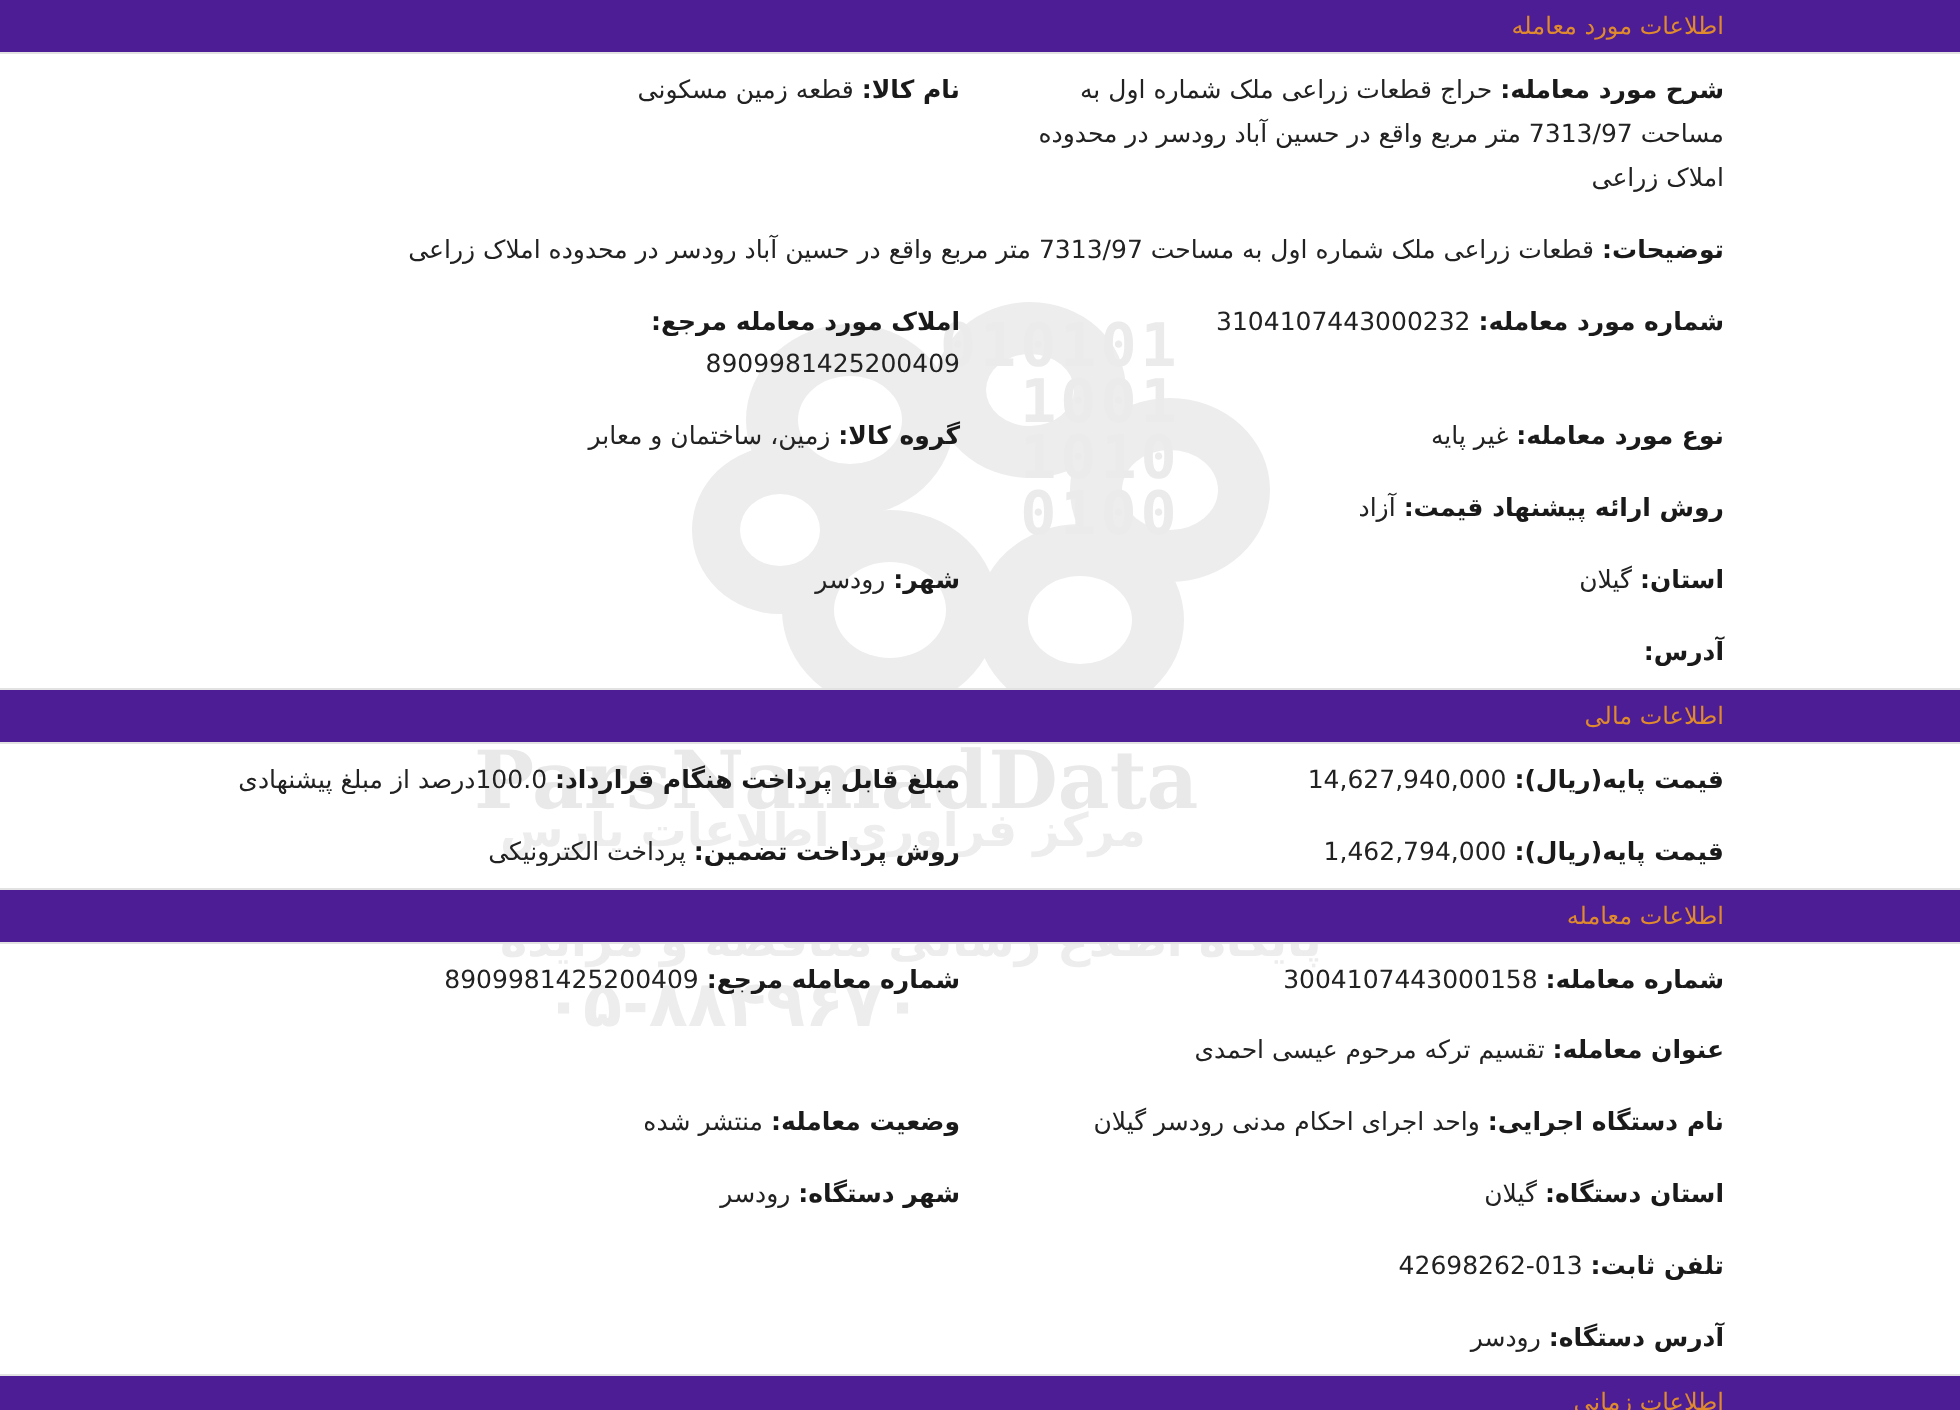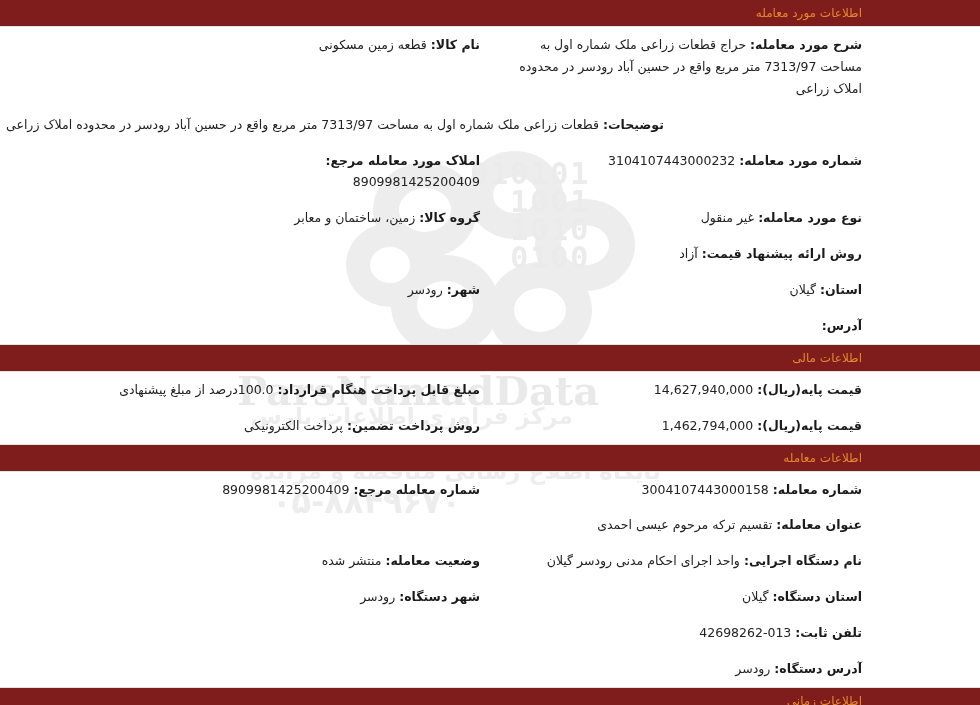--- a/index.html
+++ b/index.html
@@ -68,21 +68,21 @@
     font-size: 32px;
     color: #ededed;
     font-weight: bold;
     letter-spacing: 1px;
   }
 
   .content { position: relative; z-index: 2; padding: 0; }
 
   
   .section-head {
-    background: #7f1d1d;
+    background: #4c1d95;
     border-top: 1px solid #e2e2e2;
     border-bottom: 1px solid #e2e2e2;
     color: #e08a2e;
     font-size: 12px;
     padding: 6px 14px 6px 0;
     text-align: right;
     padding-right: 118px;
   }
   .section-head.first { border-top: none; }
 
@@ -92,21 +92,21 @@
     padding: 0;
   }
   .cell {
     padding: 7px 6px;
     font-size: 12.5px;
     color: #222;
     line-height: 1.75;
   }
   .cell-right { width: 50%; text-align: right; padding-right: 118px; }
   .cell-left  { width: 50%; text-align: right; padding-right: 10px; }
-  .cell-full  { width: 100%; text-align: left; padding-right: 118px; }
+  .cell-full  { width: 100%; text-align: right; padding-right: 118px; }
   .lbl { font-weight: bold; color: #1a1a1a; }
   .val { color: #222; }
 
   .nowrap-num { direction: ltr; unicode-bidi: embed; display: inline-block; }
 </style>
 </head>
 <body>
 
 <div id="page">
 
@@ -165,21 +165,21 @@
       </div>
       <div class="cell cell-left">
         <div class="lbl">املاک مورد معامله مرجع:</div>
         <div class="val nowrap-num">8909981425200409</div>
       </div>
     </div>
 
     <div class="rowgrid">
       <div class="cell cell-right">
         <span class="lbl">نوع مورد معامله:</span>
-        <span class="val">غیر منقول</span>
+        <span class="val">غیر پایه</span>
       </div>
       <div class="cell cell-left">
         <span class="lbl">گروه کالا:</span>
         <span class="val">زمین، ساختمان و معابر</span>
       </div>
     </div>
 
     <div class="rowgrid">
       <div class="cell cell-right">
         <span class="lbl">روش ارائه پیشنهاد قیمت:</span>

